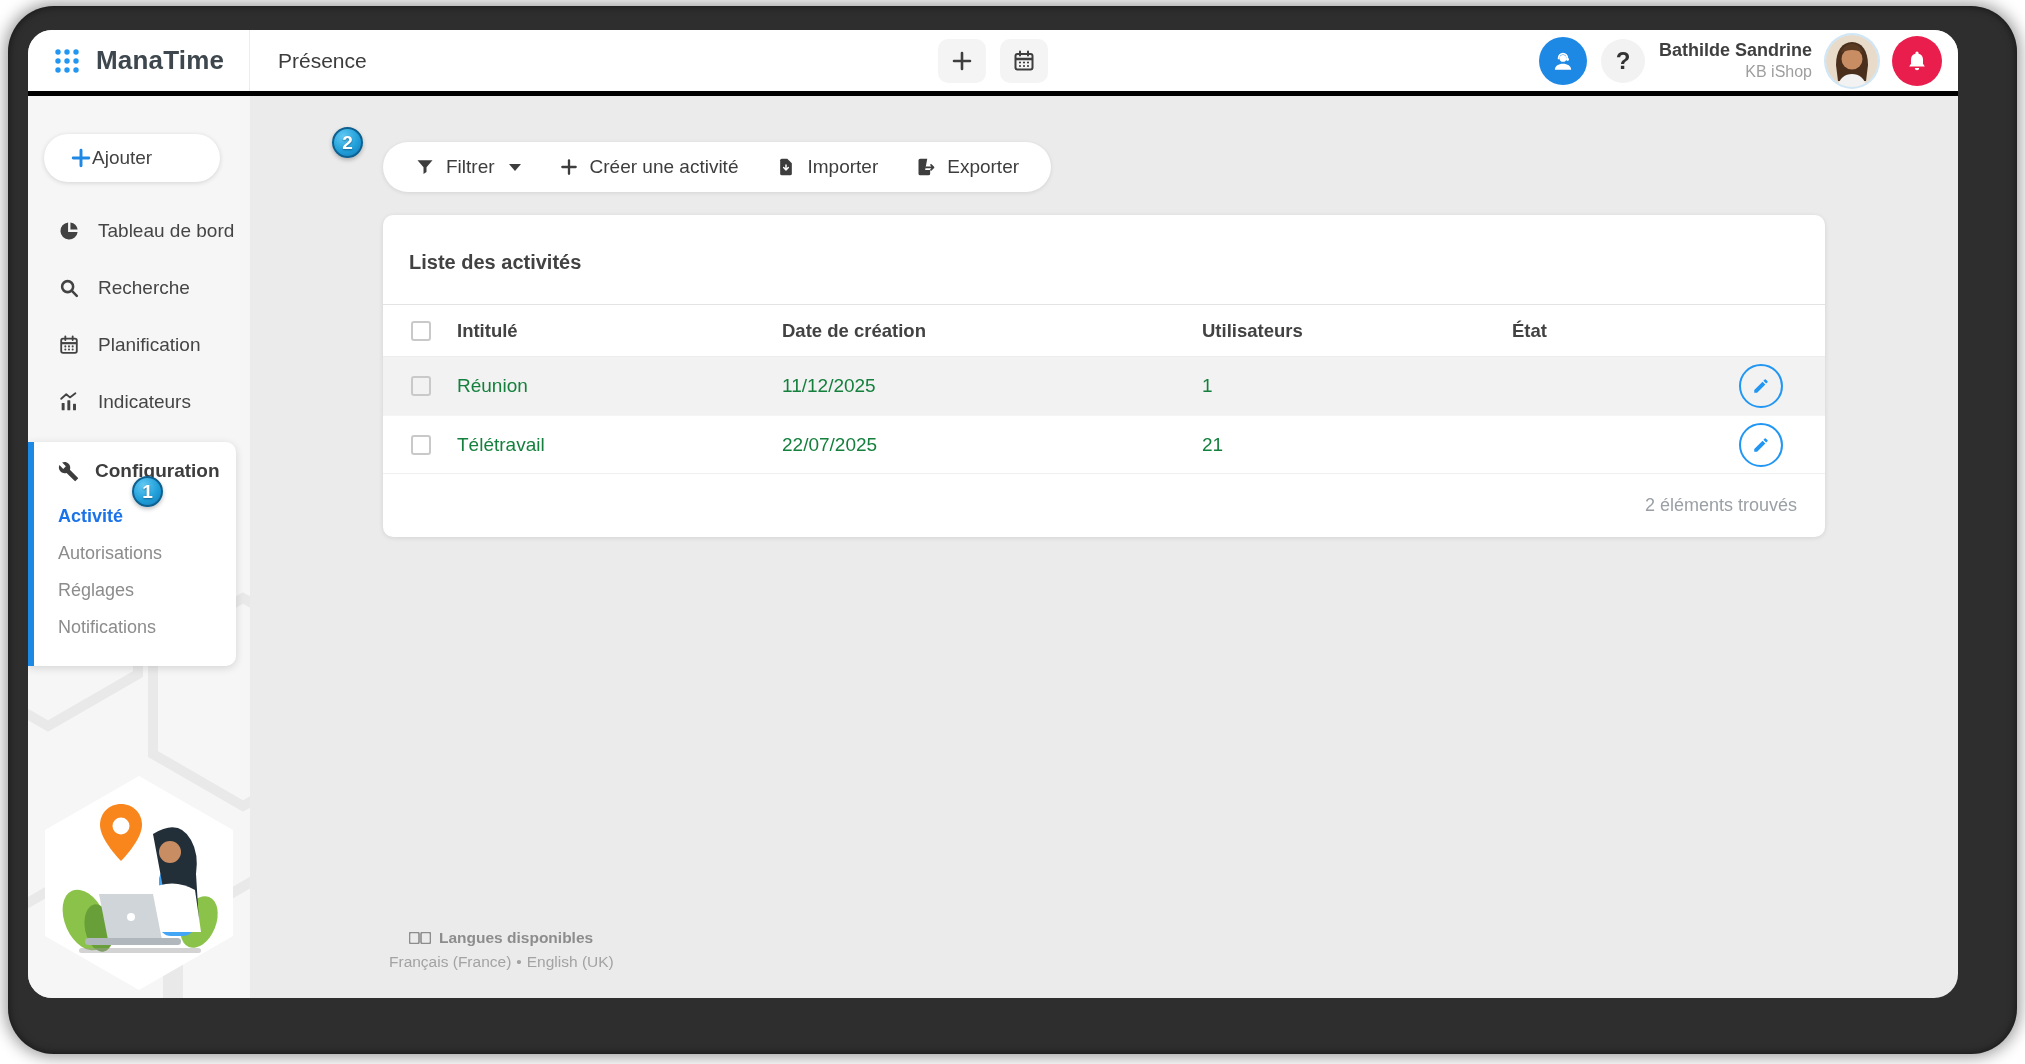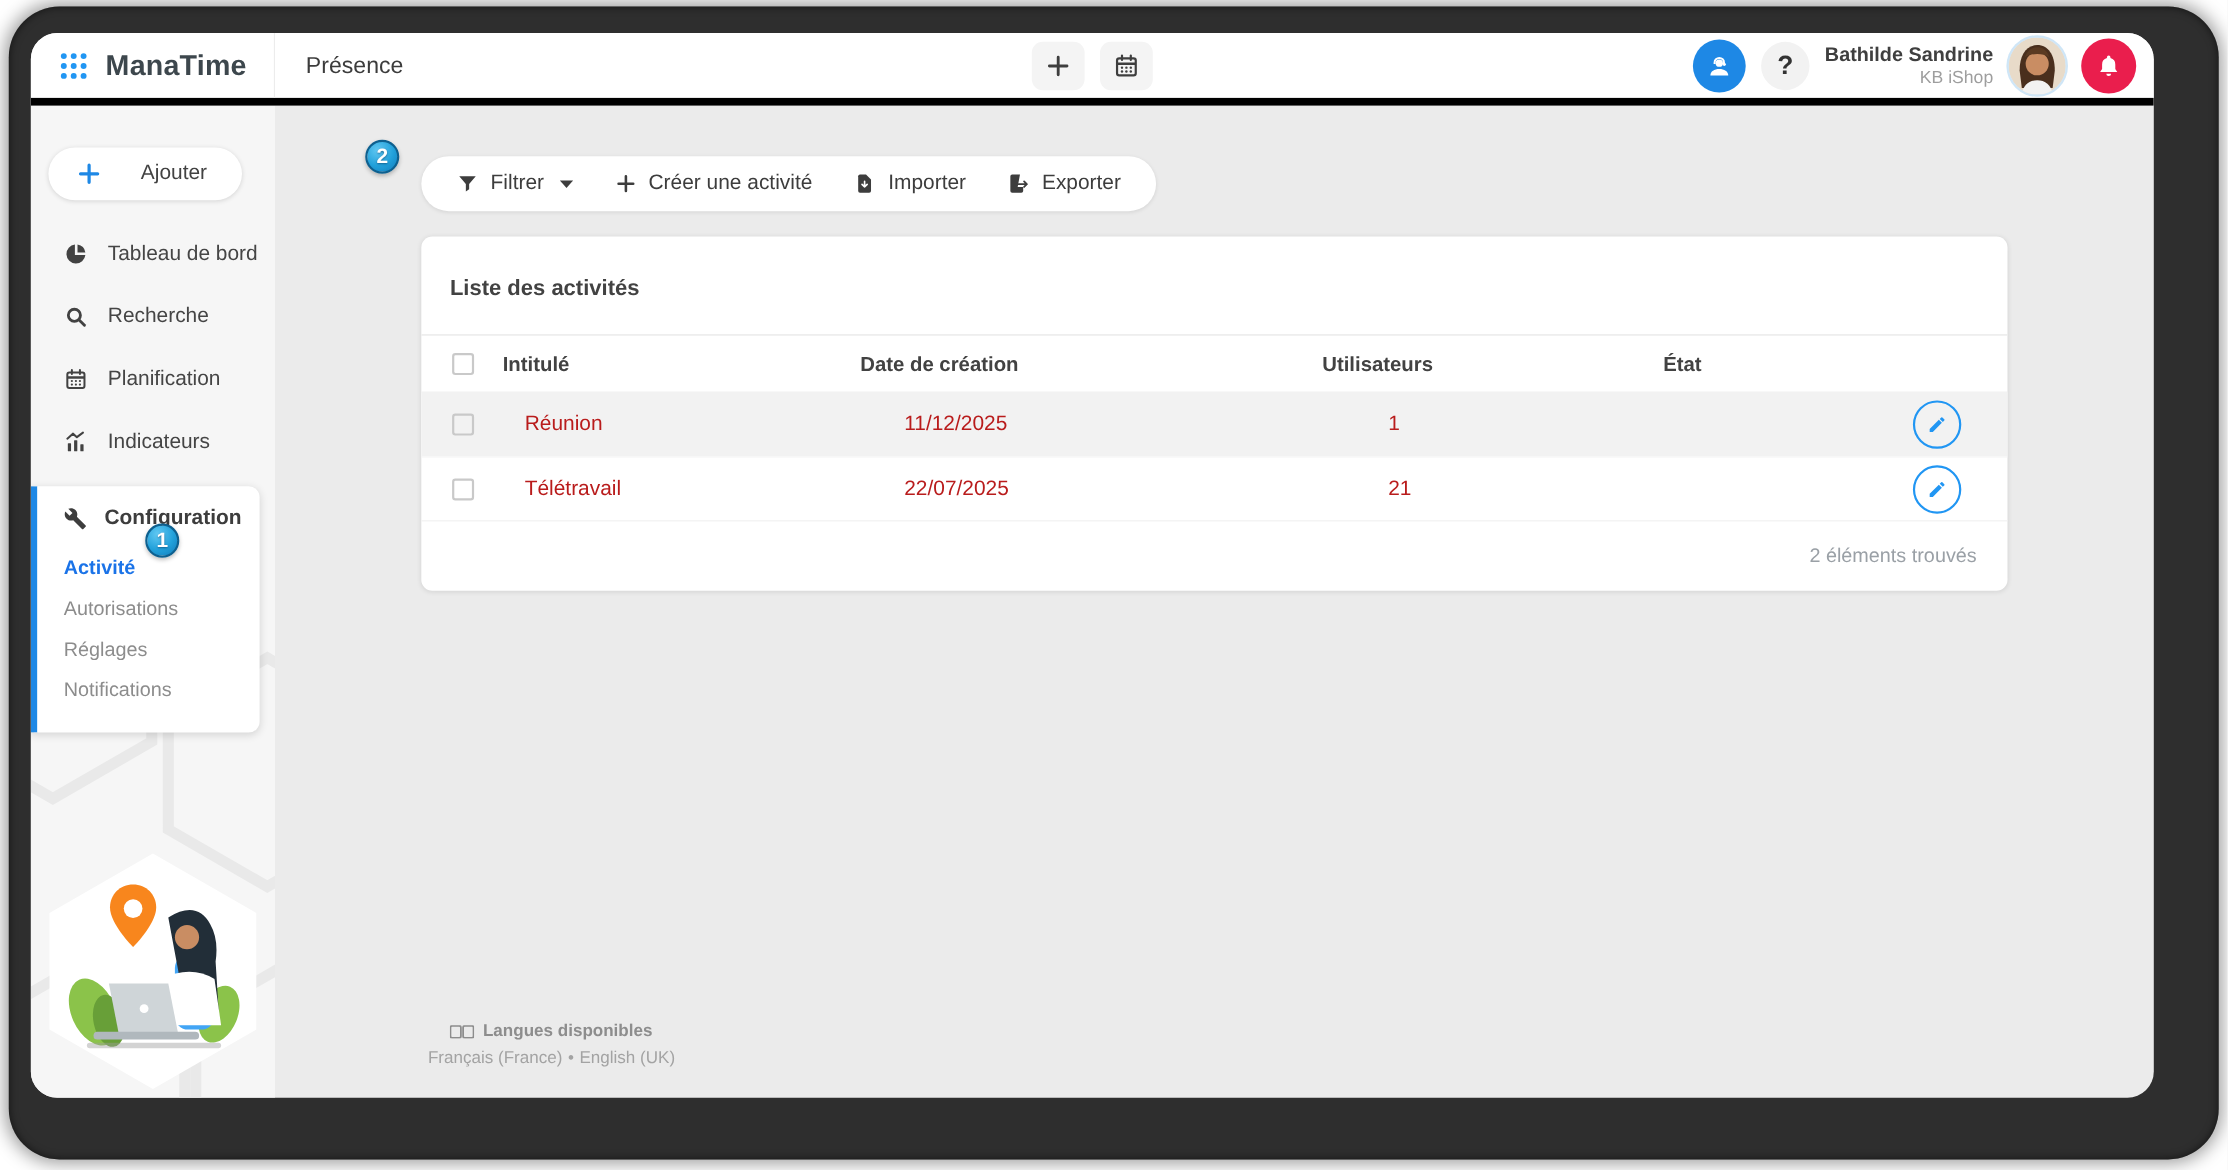--- a/index.html
+++ b/index.html
@@ -6,21 +6,21 @@
   html,body { width:2025px; height:1064px; background:#ffffff; font-family:"Liberation Sans","DejaVu Sans",sans-serif; overflow:hidden; }
   .canvas { position:relative; width:2025px; height:1064px; }
 
   
   .frame { position:absolute; left:8px; top:6px; right:8px; bottom:10px; background:#2e2e2e; border-radius:46px; box-shadow:0 0 16px 3px rgba(0,0,0,.4), inset 0 0 8px rgba(0,0,0,.6); }
 
   
   .app { position:absolute; left:28px; top:30px; width:1930px; height:968px; background:#ebebeb; border-radius:24px; overflow:hidden; }
 
   
-  .header { position:relative; display:flex; align-items:center; height:66px; background:#ffffff; border-bottom:7px solid #000000; z-index:5; }
+  .header { position:relative; display:flex; align-items:center; height:66px; background:#ffffff; border-bottom:5px solid #000000; z-index:5; }
   .logo-area { display:flex; align-items:center; gap:16px; width:222px; height:100%; padding-left:26px; border-right:1px solid #ececec; flex:0 0 auto; }
   .brand { font-size:26px; font-weight:700; color:#3d474d; letter-spacing:.2px; }
   .page-title { padding-left:28px; font-size:21px; color:#3c3c3c; }
   .header-center { position:absolute; left:50%; transform:translateX(-50%); display:flex; gap:14px; }
   .sq-btn { width:48px; height:44px; border-radius:10px; background:#f4f4f4; display:flex; align-items:center; justify-content:center; cursor:pointer; }
   .header-right { margin-left:auto; display:flex; align-items:center; gap:14px; padding-right:16px; }
   .circle { border-radius:50%; display:flex; align-items:center; justify-content:center; cursor:pointer; flex:0 0 auto; }
   .c-blue { width:48px; height:48px; background:#1e88e5; }
   .c-help { width:44px; height:44px; background:#f2f2f2; font-size:24px; font-weight:700; color:#333; }
   .user-block { text-align:right; line-height:1.25; cursor:pointer; }
@@ -28,21 +28,21 @@
   .user-company { font-size:16px; color:#9e9e9e; }
   .avatar { width:52px; height:52px; border-radius:50%; overflow:hidden; background:#dbeaf5; box-shadow:0 0 0 2px #cfe6f7; }
   .c-red { width:50px; height:50px; background:#ea1e4d; }
 
   
   .app-body { display:flex; height:calc(100% - 66px); }
 
   
   .sidebar { position:relative; width:222px; background:#f6f6f6; flex:0 0 auto; display:flex; flex-direction:column; overflow:hidden; }
   .hex-pattern { position:absolute; left:0; bottom:0; z-index:0; }
-  .add-pill { position:relative; z-index:1; margin:38px 30px 26px 16px; height:48px; background:#fff; border-radius:26px; box-shadow:0 1px 5px rgba(0,0,0,.14); display:flex; align-items:center; padding-left:26px; gap:36px; cursor:pointer; }
+  .add-pill { position:relative; z-index:1; margin:38px 30px 26px 16px; height:48px; background:#fff; border-radius:26px; box-shadow:0 1px 5px rgba(0,0,0,.14); display:flex; align-items:center; padding-left:26px; cursor:pointer; }
   .add-label { font-size:19px; font-weight:500; color:#424242; }
   .nav { position:relative; z-index:1; }
   .nav-item { display:flex; align-items:center; gap:18px; height:46px; margin-bottom:11px; padding-left:30px; cursor:pointer; }
   .nav-label { font-size:19px; font-weight:500; color:#454545; }
   .config-card { position:relative; z-index:1; margin:6px 14px 0 0; background:#fff; border-left:6px solid #1e88e5; border-radius:0 10px 10px 0; box-shadow:0 2px 8px rgba(0,0,0,.14); padding:18px 0 20px; }
   .config-head { display:flex; align-items:center; gap:16px; padding-left:24px; margin-bottom:16px; }
   .config-title { font-size:19px; font-weight:700; color:#3d3d3d; }
   .config-link { position:relative; display:flex; align-items:center; height:37px; padding-left:24px; font-size:18px; color:#8c8c8c; cursor:pointer; }
   .config-link.active { color:#1a73e8; font-weight:600; }
   .sidebar-art { position:relative; z-index:1; margin-top:auto; display:flex; justify-content:center; padding-bottom:6px; }
@@ -56,21 +56,21 @@
   .main { flex:1; display:flex; flex-direction:column; padding:0 133px; position:relative; overflow:hidden; }
   .toolbar-wrap { position:relative; margin-top:46px; }
   .toolbar { display:inline-flex; align-items:center; height:50px; background:#fff; border-radius:26px; padding:0 32px; gap:38px; box-shadow:0 1px 4px rgba(0,0,0,.1); }
   .tool-btn { display:flex; align-items:center; gap:11px; font-size:19px; font-weight:500; color:#3d3d3d; cursor:pointer; white-space:nowrap; }
   .caret { width:0; height:0; border-left:6px solid transparent; border-right:6px solid transparent; border-top:7px solid #3d3d3d; margin-left:3px; }
 
   .card { margin-top:23px; background:#fff; border-radius:10px; box-shadow:0 1px 5px rgba(0,0,0,.1); overflow:hidden; }
   .card-title { height:90px; display:flex; align-items:center; padding:6px 26px 0; font-size:20px; font-weight:700; color:#424242; border-bottom:1px solid #e3e3e3; }
   .tgrid { display:grid; grid-template-columns:46px 325px 420px 310px 1fr 86px; align-items:center; padding-left:28px; }
   .thead { height:52px; font-size:18.5px; font-weight:700; color:#424242; border-bottom:1px solid #ededed; }
-  .trow { height:58px; font-size:19px; color:#b91c1c;gap:20px; }
+  .trow { height:58px; font-size:19px; color:#15803d; }
   .trow.striped { background:#f2f2f2; }
   .trow + .trow { border-top:1px solid #f5f5f5; }
   .checkbox { width:20px; height:20px; border:2px solid #c9c9c9; border-radius:3px; background:transparent; cursor:pointer; }
   .edit-btn { width:44px; height:44px; border-radius:50%; border:2.5px solid #2196f3; background:transparent; display:flex; align-items:center; justify-content:center; cursor:pointer; }
   .card-footer { height:64px; display:flex; align-items:center; justify-content:flex-end; padding-right:28px; font-size:18px; color:#9aa0a6; border-top:1px solid #f0f0f0; }
 
   
   .page-footer { margin-top:auto; display:flex; justify-content:space-between; align-items:flex-end; padding:0 6px 24px; }
   .pf-left { line-height:1.55; }
   .pf-title-row { display:flex; align-items:center; gap:8px; font-size:15.5px; font-weight:700; color:#8d8d8d;padding-left:20px; }

